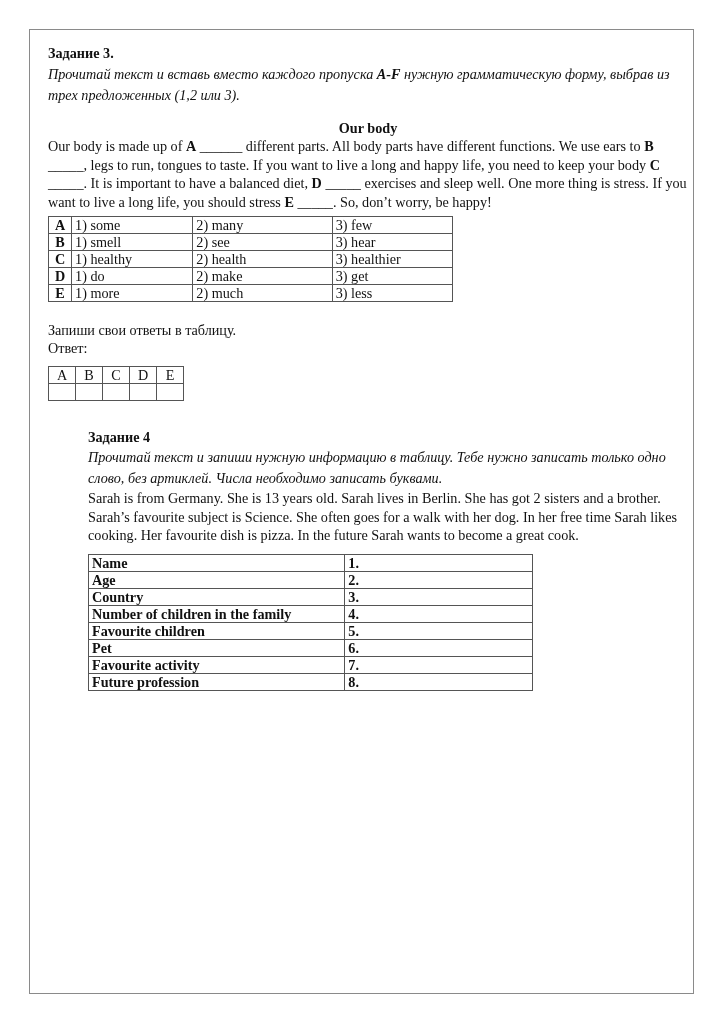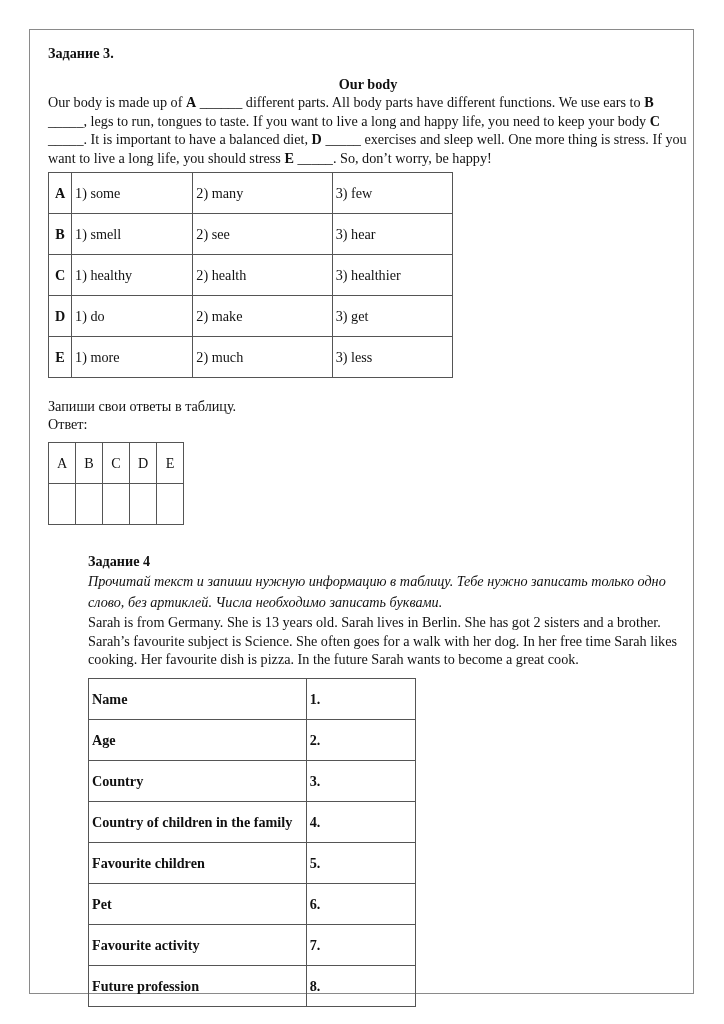--- a/index.html
+++ b/index.html
@@ -52,54 +52,55 @@
   .passage {
     margin: 0;
     line-height: 18.5px;
   }
   table.grid {
     border-collapse: collapse;
     font-size: 14.2px;
   }
   table.grid td {
     border: 1px solid #555555;
-    padding: 12px 3px;
+    padding: 0 3px;
     height: 16px;
     line-height: 16px;
     vertical-align: middle;
     white-space: nowrap;
   }
   .options-table { width: 405px; }
   .options-table td.letter { width: 18px; font-weight: bold; text-align: center; padding: 0 2px; }
   .options-table td.opt1 { width: 114px; }
   .options-table td.opt2 { width: 132px; font-family: Liberation Serif, serif; }
   .options-table td.opt3 { width: 113px; }
 
   .answer-table td {
     width: 20px;
     text-align: center;
     padding: 0 2px;
     height: 16px;
   }
-  .info-table { width: 328px; }
+  .info-table { width: 445px; }
   .info-table td { font-weight: bold; height: 16px; }
   .info-table td.label { width: 217px; }
   .info-table td.num { width: 157px; }
 
   .plain-line { margin: 0; line-height: 18px; }
 </style>
 </head>
 <body>
 
 <div class="page-frame"></div>
 
 <div class="content">
 
   <section>
     <p class="task-title">Задание 3.</p>
+    <p class="instruction"><span>Прочитай текст и вставь вместо каждого пропуска </span><b>A-F</b><span> нужную грамматическую форму, выбрав из трех предложенных (1,2 или 3).</span></p>
 
     <p class="text-title" style="margin-top:13px;">Our body</p>
     <p class="passage"><span>Our body is made up of </span><b>A</b><span> ______ </span><span>different parts. All body parts have different functions. We use ears to </span><b>B</b><span> _____</span><span>, legs to run, tongues to taste. If you want to live a long and happy life, you need to keep your body </span><b>C</b><span> _____</span><span>. It is important to have a balanced diet, </span><b>D</b><span> _____ </span><span>exercises and sleep well. One more thing is stress. If you want to live a long life, you should stress </span><b>E</b><span> _____</span><span>. So, don’t worry, be happy!</span></p>
 
     <table class="grid options-table" style="margin-top:5px;">
       <tbody>
         <tr>
           <td class="letter">A</td>
           <td class="opt1">1) some</td>
           <td class="opt2">2) many</td>
@@ -169,21 +170,21 @@
         </tr>
         <tr>
           <td class="label">Age</td>
           <td class="num">2.</td>
         </tr>
         <tr>
           <td class="label">Country</td>
           <td class="num">3.</td>
         </tr>
         <tr>
-          <td class="label">Country of children in the family</td>
+          <td class="label">Number of children in the family</td>
           <td class="num">4.</td>
         </tr>
         <tr>
           <td class="label">Favourite children</td>
           <td class="num">5.</td>
         </tr>
         <tr>
           <td class="label">Pet</td>
           <td class="num">6.</td>
         </tr>

